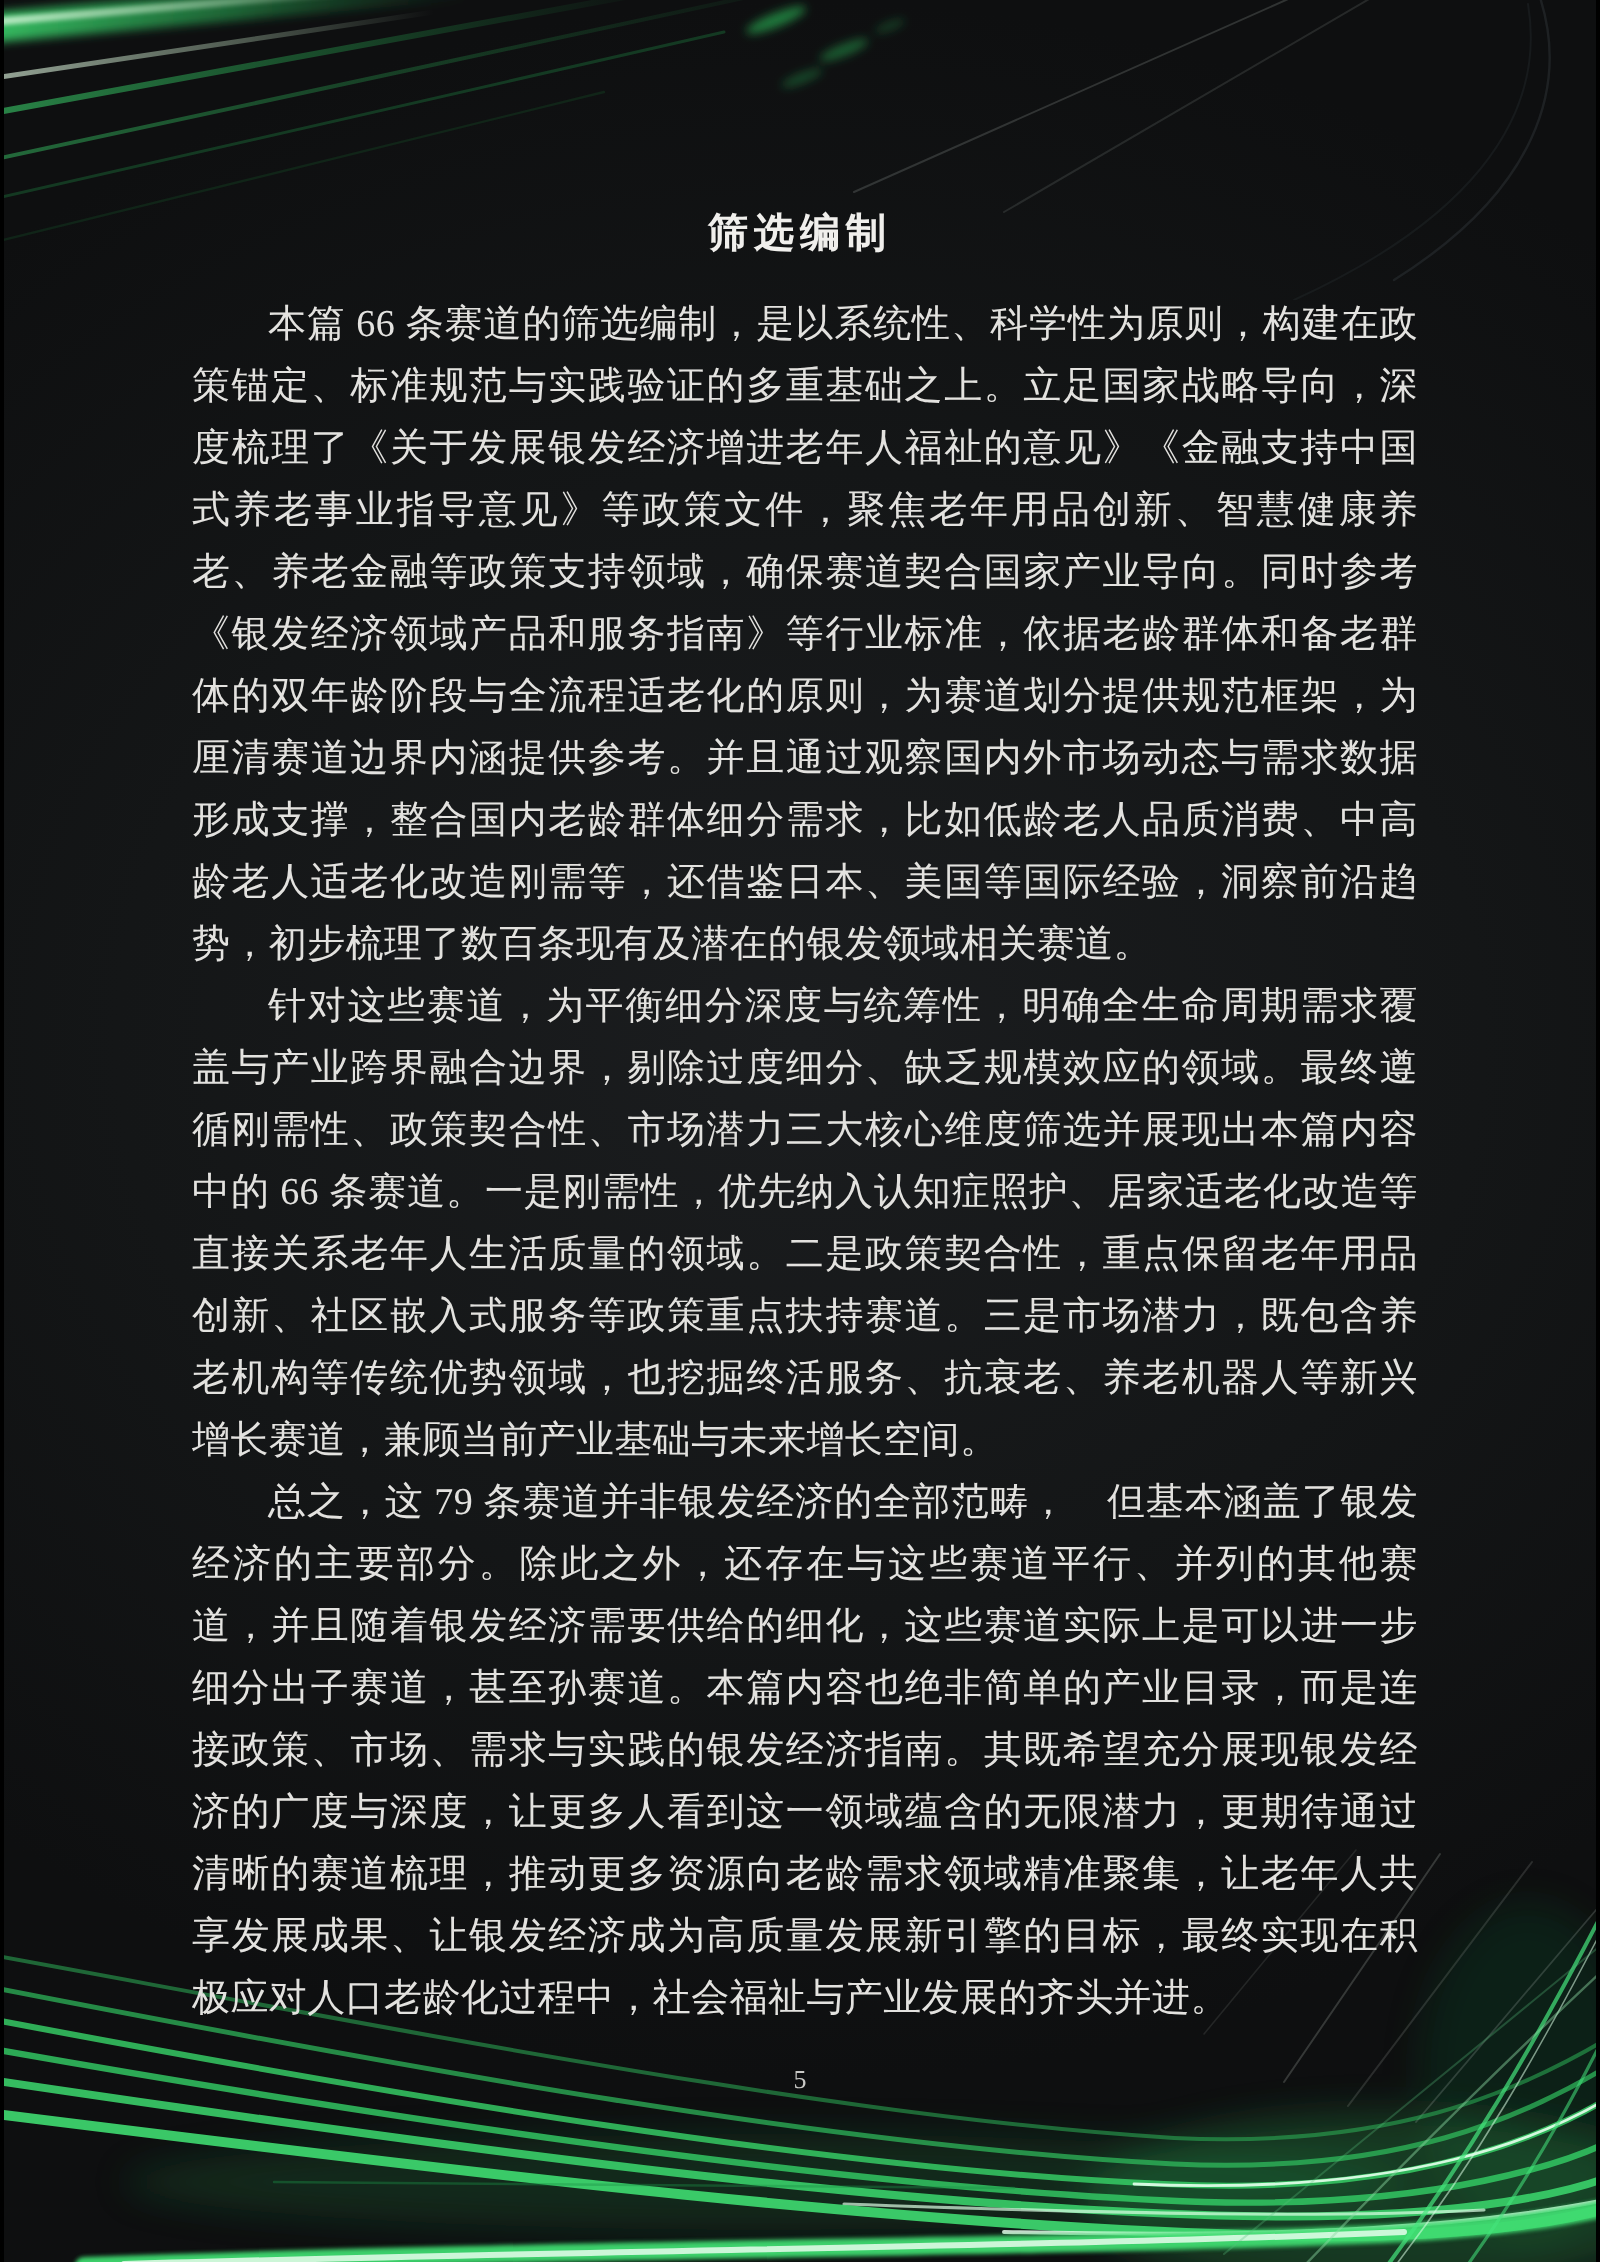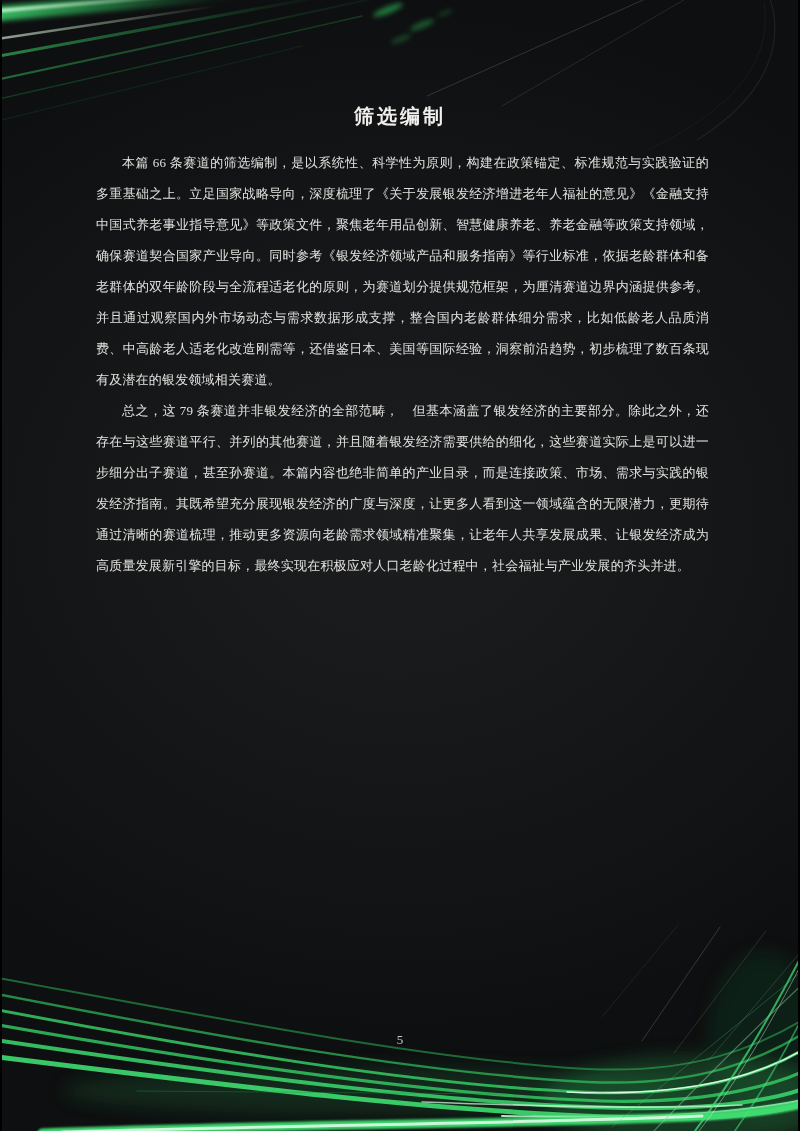--- a/index.html
+++ b/index.html
@@ -39,21 +39,21 @@
     font-size: 20px;
     letter-spacing: 3px;
   }
   .body-text {
     position: absolute;
     top: 147px;
     left: 94px;
     width: 613px;
     z-index: 2;
     color: #e3e2df;
-    font-size: 13px;
+    font-size: 19px;
     line-height: 31px;
     text-align: justify;
     letter-spacing: 0.2px;
   }
   .body-text p {
     margin: 0;
     text-indent: 2em;
   }
   .page-number {
     position: absolute;
@@ -149,18 +149,19 @@
       <path d="M 730 214 C 766 164 792 116 818 60" stroke="#46e57e" stroke-width="1.6" opacity="0.55"></path>
       <path d="M 650 212 C 700 160 748 112 806 58" stroke="#8fd9a4" stroke-width="1.2" opacity="0.45"></path>
       <path d="M 610 206 C 668 158 730 108 798 52" stroke="#5bbf7e" stroke-width="1" opacity="0.3"></path>
     </g>
   </svg>
 
   <h1 class="title">筛选编制</h1>
 
   <div class="body-text">
     <p>本篇 66 条赛道的筛选编制，是以系统性、科学性为原则，构建在政策锚定、标准规范与实践验证的多重基础之上。立足国家战略导向，深度梳理了《关于发展银发经济增进老年人福祉的意见》《金融支持中国式养老事业指导意见》等政策文件，聚焦老年用品创新、智慧健康养老、养老金融等政策支持领域，确保赛道契合国家产业导向。同时参考《银发经济领域产品和服务指南》等行业标准，依据老龄群体和备老群体的双年龄阶段与全流程适老化的原则，为赛道划分提供规范框架，为厘清赛道边界内涵提供参考。并且通过观察国内外市场动态与需求数据形成支撑，整合国内老龄群体细分需求，比如低龄老人品质消费、中高龄老人适老化改造刚需等，还借鉴日本、美国等国际经验，洞察前沿趋势，初步梳理了数百条现有及潜在的银发领域相关赛道。</p>
+    <p>针对这些赛道，为平衡细分深度与统筹性，明确全生命周期需求覆盖与产业跨界融合边界，剔除过度细分、缺乏规模效应的领域。最终遵循刚需性、政策契合性、市场潜力三大核心维度筛选并展现出本篇内容中的 66 条赛道。一是刚需性，优先纳入认知症照护、居家适老化改造等直接关系老年人生活质量的领域。二是政策契合性，重点保留老年用品创新、社区嵌入式服务等政策重点扶持赛道。三是市场潜力，既包含养老机构等传统优势领域，也挖掘终活服务、抗衰老、养老机器人等新兴增长赛道，兼顾当前产业基础与未来增长空间。</p>
     <p>总之，这 79 条赛道并非银发经济的全部范畴，　但基本涵盖了银发经济的主要部分。除此之外，还存在与这些赛道平行、并列的其他赛道，并且随着银发经济需要供给的细化，这些赛道实际上是可以进一步细分出子赛道，甚至孙赛道。本篇内容也绝非简单的产业目录，而是连接政策、市场、需求与实践的银发经济指南。其既希望充分展现银发经济的广度与深度，让更多人看到这一领域蕴含的无限潜力，更期待通过清晰的赛道梳理，推动更多资源向老龄需求领域精准聚集，让老年人共享发展成果、让银发经济成为高质量发展新引擎的目标，最终实现在积极应对人口老龄化过程中，社会福祉与产业发展的齐头并进。</p>
   </div>
 
   <div class="page-number">5</div>
 
 </div>
 
 </body></html>

